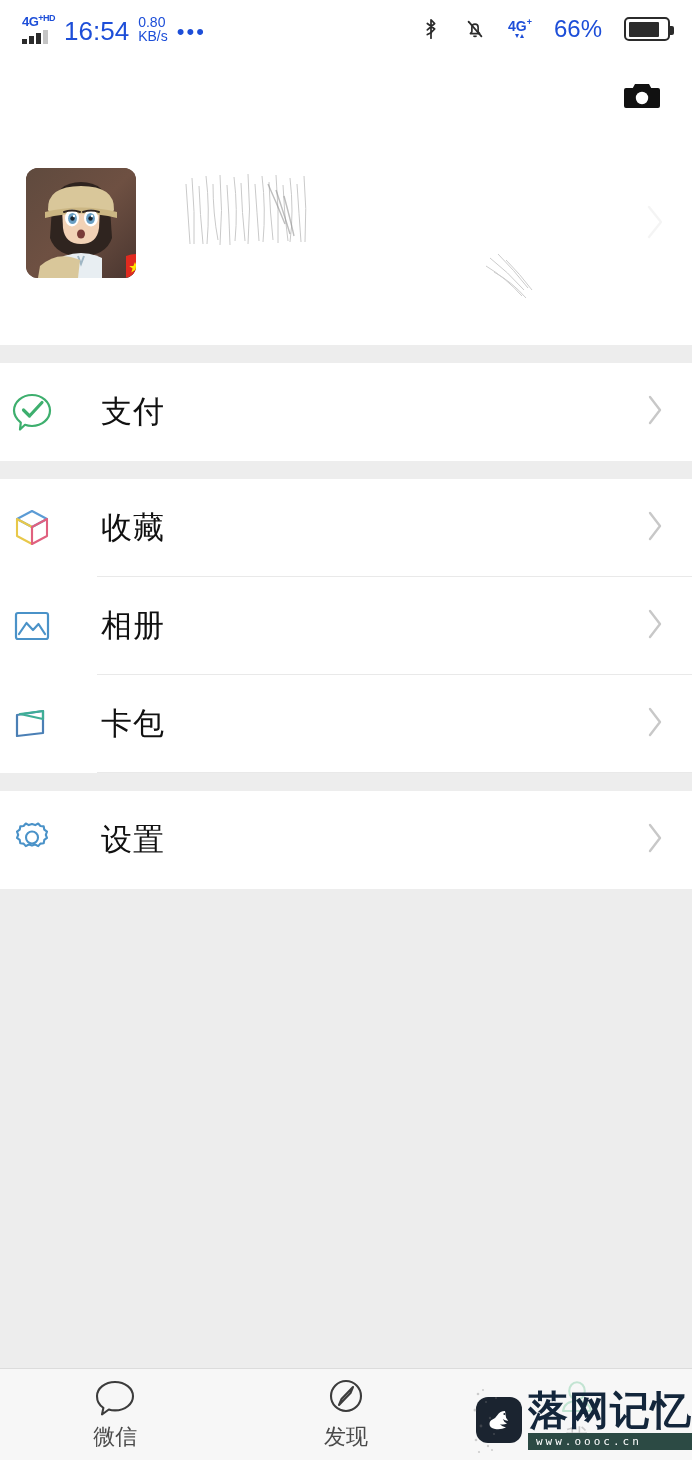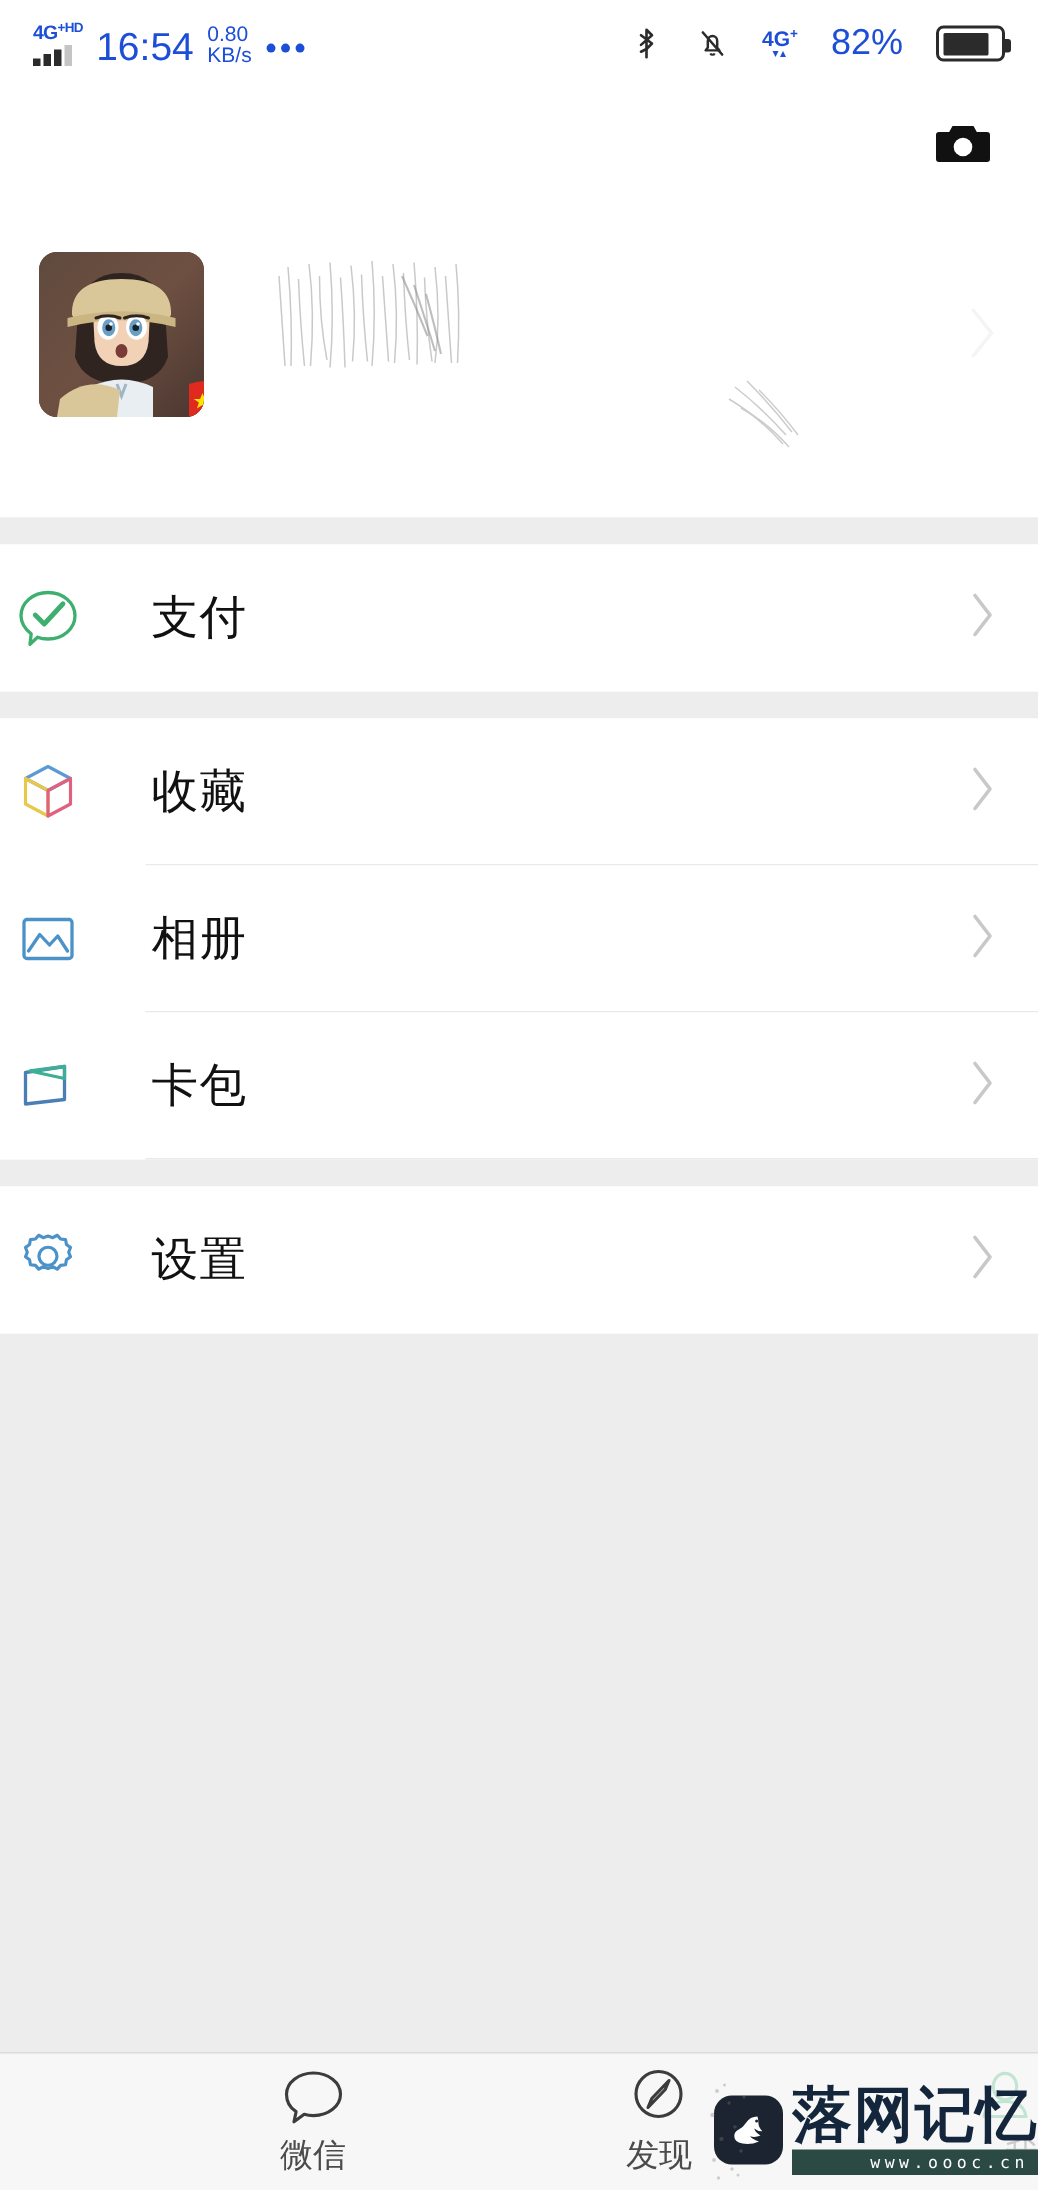--- a/index.html
+++ b/index.html
@@ -109,21 +109,21 @@
   .filler { width: 692px; background: #ededed; }
 
   
   .tabbar {
     position: absolute; left: 0; bottom: 0; width: 692px; height: 92px;
     background: #f7f7f7; border-top: 1px solid #dcdcdc;
     display: flex;
   }
   .tab {
     flex: 1; display: flex; flex-direction: column;
-    align-items: flex-end; justify-content: center; gap: 4px;
+    align-items: center; justify-content: center; gap: 4px;
   }
   .tab .tlabel { font-size: 22px; color: #4b4b4b; font-family: "DejaVu Sans", sans-serif; }
   .tab.active .tlabel { color: #4b4b4b; }
 
   
   .watermark {
     position: absolute; right: 0px; bottom: 0px;
     width: 222px; height: 80px;
     display: flex; align-items: center; gap: 6px;
     padding-left: 6px;
@@ -133,21 +133,21 @@
     display: flex; align-items: center; justify-content: center; flex: none;
   }
   .wm-text { display: flex; flex-direction: column; align-items: center; }
   .wm-cn {
     font-size: 40px; font-weight: bold; color: #13263b; line-height: 1;
     letter-spacing: 1px; font-family: "DejaVu Sans", sans-serif;
   }
   .wm-url {
     margin-top: 3px; background: #2c4a44; color: #ffffff;
     font-size: 11px; letter-spacing: 3px; padding: 2px 6px 2px 8px;
-    font-family: "DejaVu Sans Mono", monospace; width: 100%; text-align: right;
+    font-family: "DejaVu Sans Mono", monospace; width: 100%; text-align: left;
   }
   .wm-fog {
     position:absolute; left:0; bottom:0; width: 60px; height: 80px;
   }
 </style>
 </head>
 <body>
 
 <div class="phone">
 
@@ -179,21 +179,21 @@
       </svg>
       <svg class="ico-sb" viewBox="0 0 24 24">
         <path d="M7 17 h10 l-1.6-2.1 V10 a3.4 3.4 0 0 0-6.8 0 v4.9 Z" fill="none" stroke="#2b2b2b" stroke-width="1.8" stroke-linejoin="round"></path>
         <path d="M10.4 19.2 a1.8 1.8 0 0 0 3.2 0" fill="none" stroke="#2b2b2b" stroke-width="1.6"></path>
         <path d="M5 4 L19 20" stroke="#2b2b2b" stroke-width="1.9" stroke-linecap="round"></path>
       </svg>
       <div class="net2">
         <div class="t"><span>4G</span><sup style="font-size:9px">+</sup></div>
         <div class="arrows">▾▴</div>
       </div>
-      <div class="pct">82%</div>
+      <div class="pct">66%</div>
       <div class="batt">
           <div class="fill"></div>
         </div>
     </div>
   </div>
 
   <div class="profile-block">
 
     <div class="camera-btn">
       <svg width="40" height="32" viewBox="0 0 40 32">

